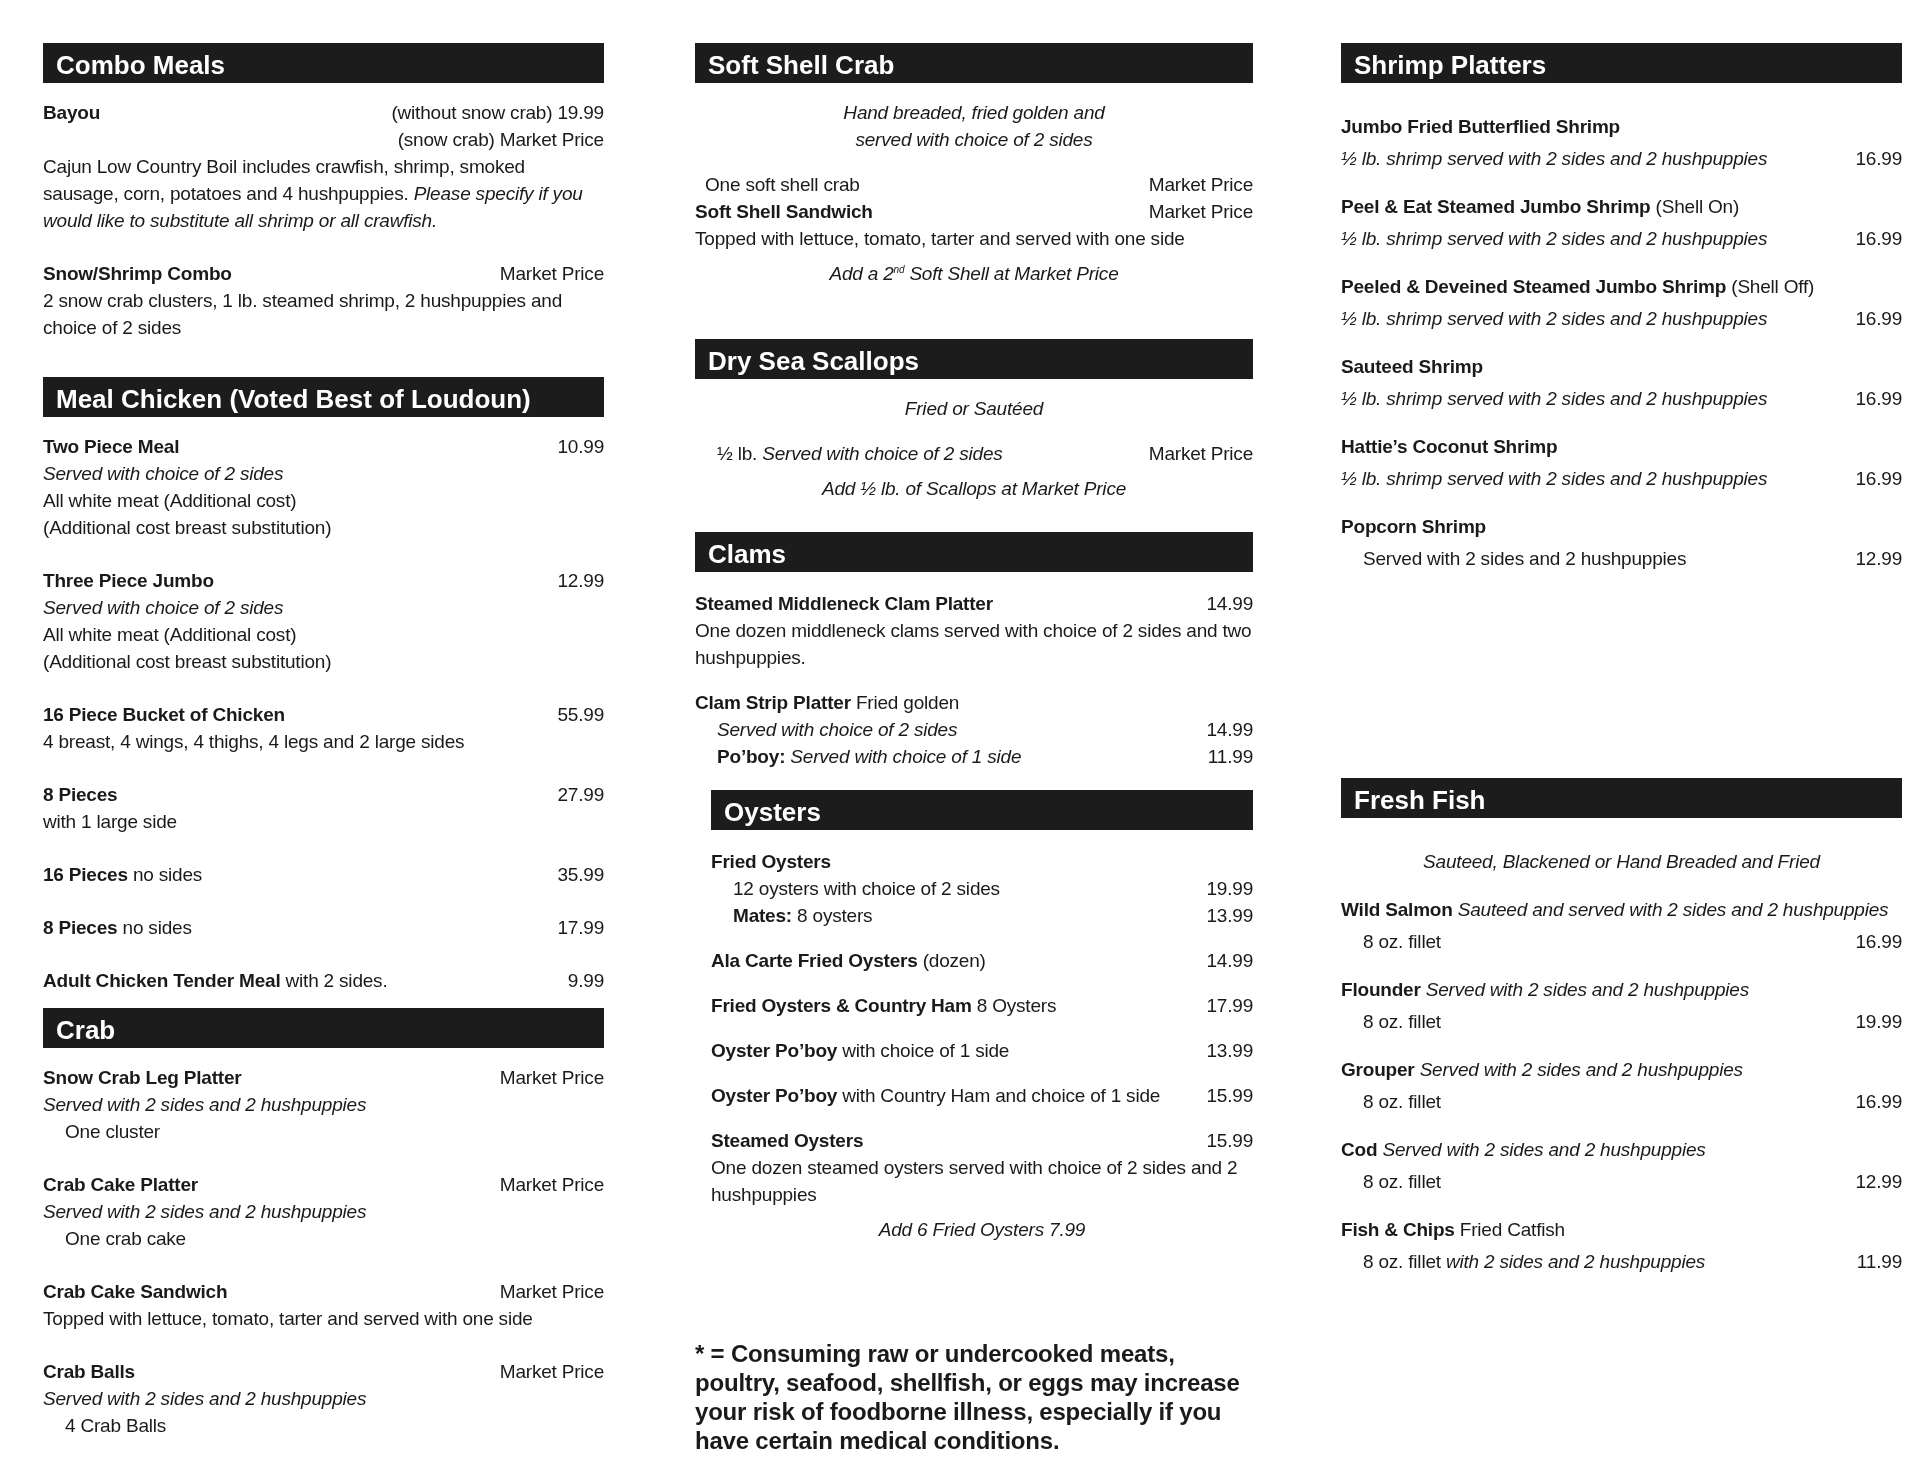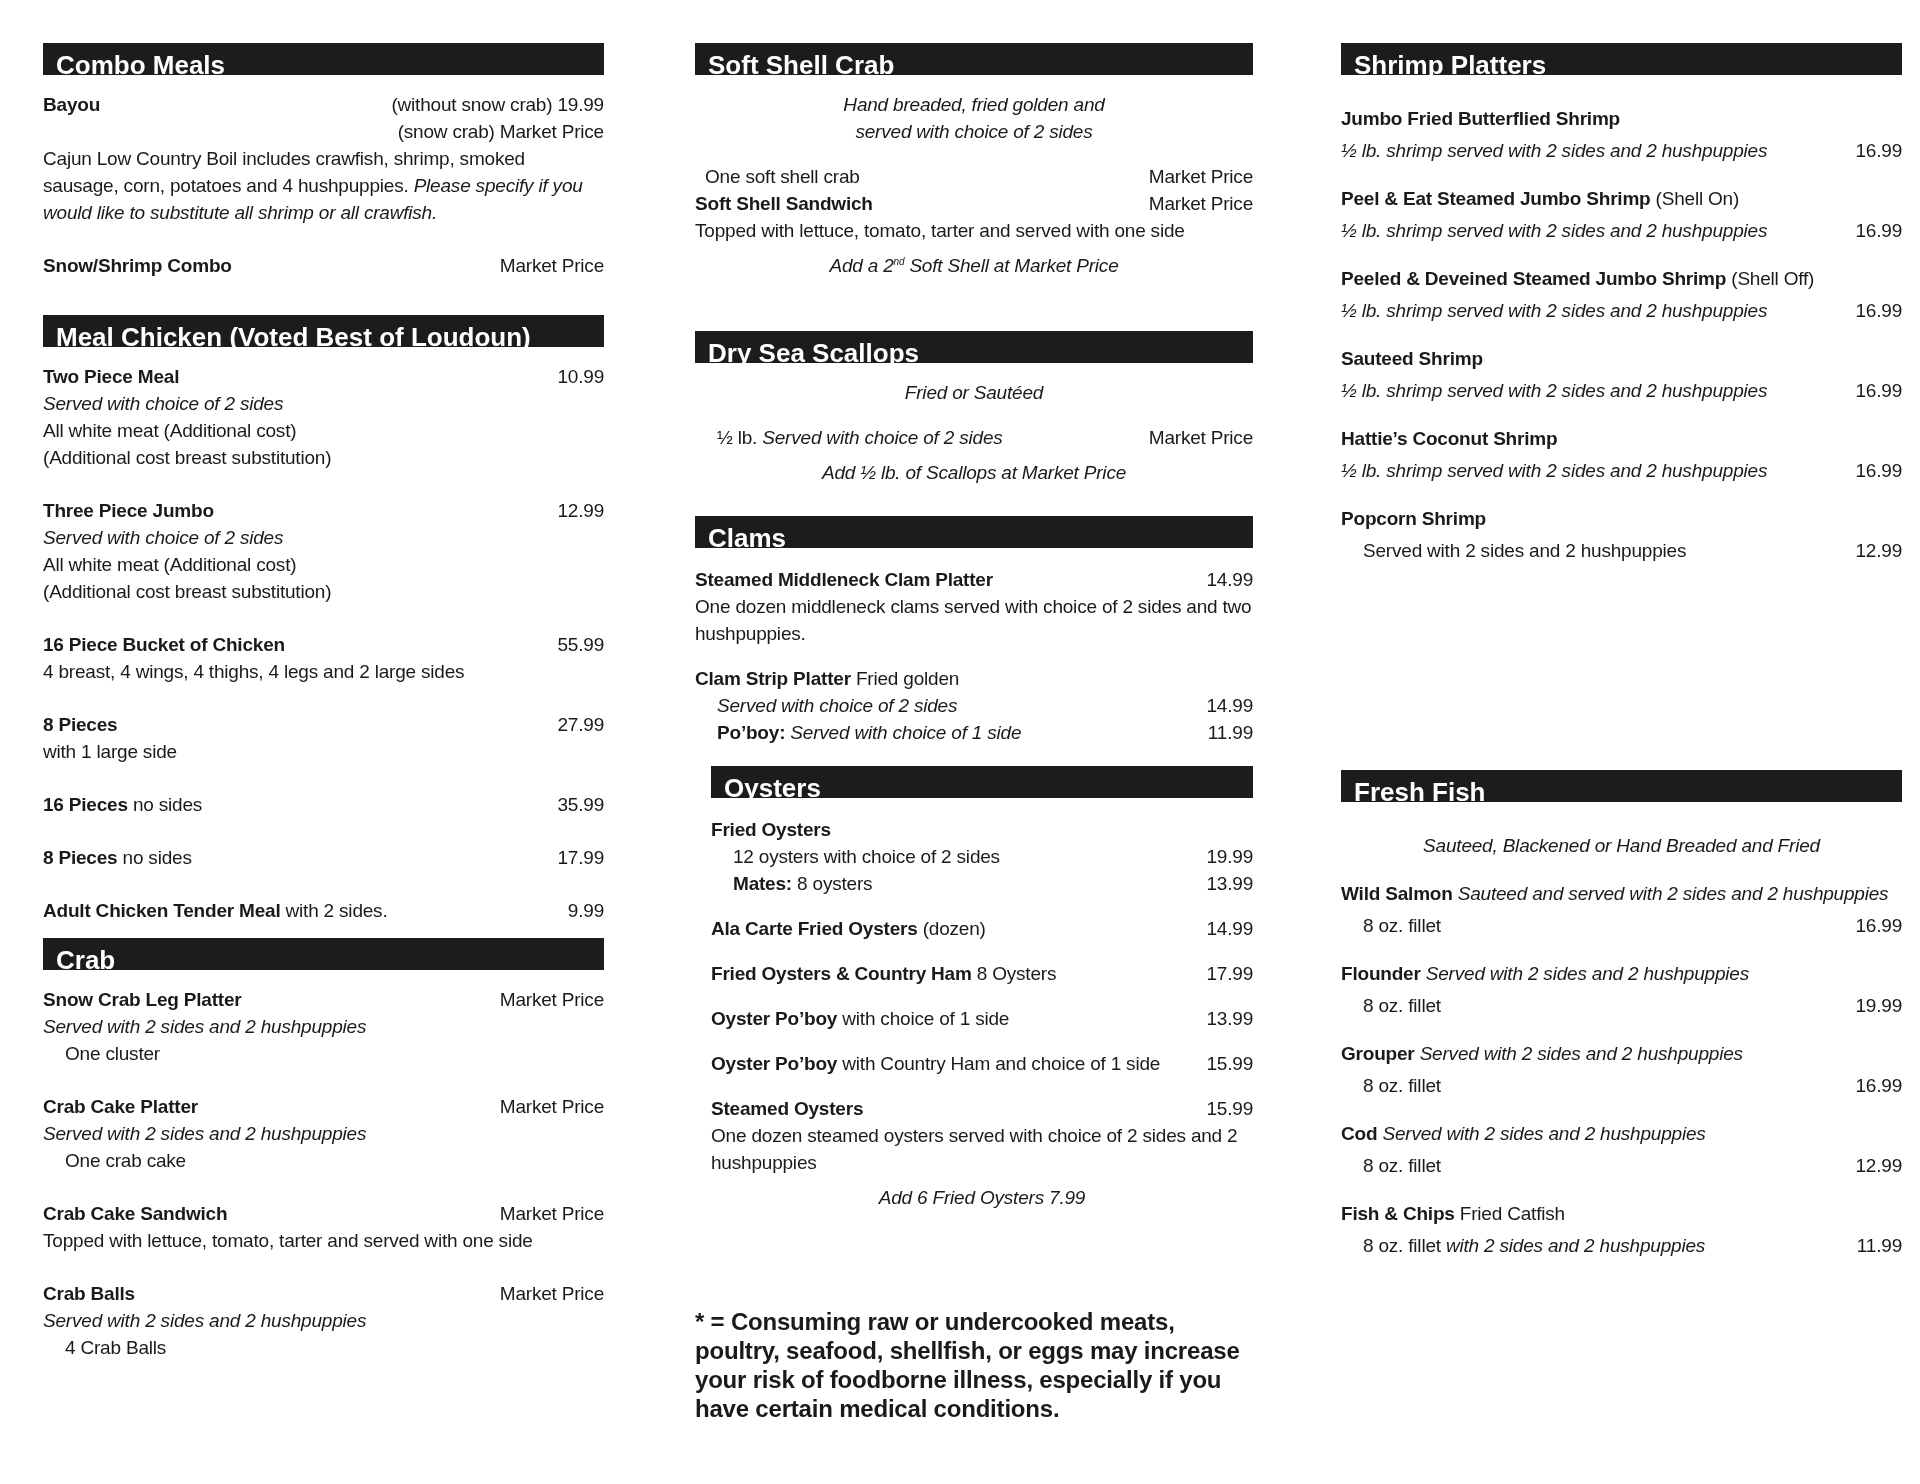--- a/index.html
+++ b/index.html
@@ -18,21 +18,21 @@
   .col .section:first-child{margin-top:0;}
   #col-0 .section:nth-of-type(3){margin-top:14px;}
   #col-1 .section:nth-of-type(2){margin-top:52px;}
   #col-1 .section:nth-of-type(3){margin-top:30px;}
   #col-1 .section:nth-of-type(4){margin-top:20px;margin-left:16px;}
   #col-1 .section:nth-of-type(5){margin-top:96px;}
   #col-2 .section:nth-of-type(2){margin-top:203px;}
 
   .bar{
     background:#1c1c1c;color:#ffffff;font-weight:700;font-size:26px;
-    height:32px;line-height:44px;padding-left:13px;margin-bottom:16px;
+    height:40px;line-height:44px;padding-left:13px;margin-bottom:16px;
     letter-spacing:0;
   }
   #col-2 .bar{margin-bottom:28px;}
 
   .rows{width:100%;}
   .row{display:flex;align-items:baseline;line-height:27px;}
   #col-2 .row{line-height:32px;}
   .row .left{flex:1 1 auto;}
   .row .price{flex:0 0 auto;white-space:nowrap;padding-left:10px;text-align:left;}
 
@@ -73,20 +73,23 @@
             <span class="left"></span>
             <span class="price">(snow crab) Market Price</span>
           </div>
           <div class="row line">
             <span class="left"><span class="seg-r">Cajun Low Country Boil includes crawfish, shrimp, smoked sausage, corn, potatoes and 4 hushpuppies.  </span><span class="seg-i">Please specify if you would like to substitute all shrimp or all crawfish.</span></span>
           </div>
           <div class="row item">
             <span class="left"><span class="seg-b">Snow/Shrimp Combo</span></span>
             <span class="price">Market Price</span>
           </div>
+          <div class="row line">
+            <span class="left"><span class="seg-r">2 snow crab clusters, 1 lb. steamed shrimp, 2 hushpuppies and choice of 2 sides</span></span>
+          </div>
         </div>
       </div>
       <div class="section">
         <div class="bar">Meal Chicken (Voted Best of Loudoun)</div>
         <div class="rows">
           <div class="row item">
             <span class="left"><span class="seg-b">Two Piece Meal</span></span>
             <span class="price">10.99</span>
           </div>
           <div class="row line">

